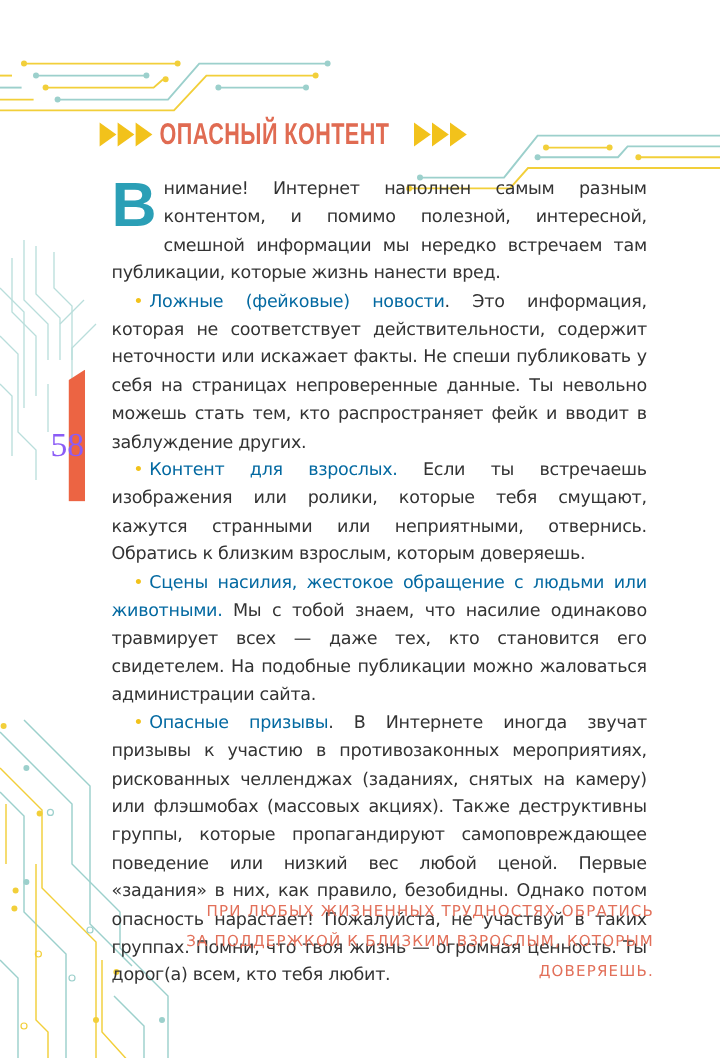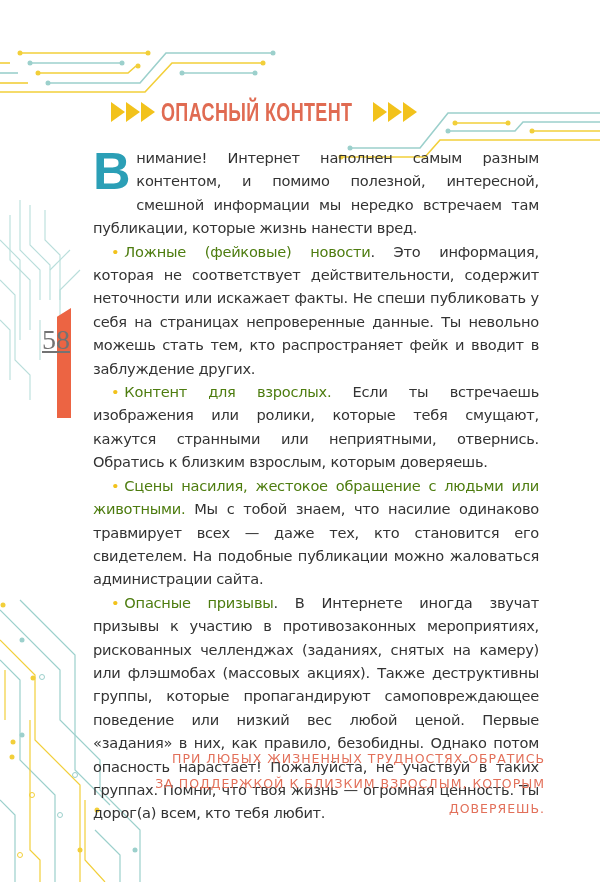--- a/index.html
+++ b/index.html
@@ -3,21 +3,21 @@
 <meta charset="utf-8">
 <style>
   html, body { margin:0; padding:0; }
   body {
     width:600px; height:882px; background:#ffffff; position:relative; overflow:hidden;
     font-family:"DejaVu Sans", sans-serif; color:#2b2b2b;
   }
   .deco { position:absolute; left:0; top:0; pointer-events:none; }
   .title-row {
     position:absolute; left:83px; top:92px; height:40px;
-    display:flex; align-items:center; gap:6px;margin-left:28px;
+    display:flex; align-items:center; gap:6px;
   }
   .arrows { display:flex; gap:1px; }
   .arrow {
     width:0; height:0; border-top:10px solid transparent; border-bottom:10px solid transparent;
     border-left:14px solid #f2c21b;
   }
   .title {
     font-family:"Liberation Sans", sans-serif; font-weight:bold; font-size:25px;
     color:#e06b52; letter-spacing:0.5px; transform:scaleX(0.72); transform-origin:left center;
     white-space:nowrap; margin-right:-60px; text-transform:uppercase;
@@ -27,33 +27,33 @@
     font-size:14.6px; line-height:23.4px; text-align:justify;
     font-family:"DejaVu Sans", sans-serif; letter-spacing:-0.25px; color:#333;
   }
   .content p { margin:0; }
   .dropcap {
     float:left; font-family:"Liberation Sans", sans-serif; font-weight:bold;
     font-size:52px; line-height:44px; color:#2b9fb6; margin:3px 6px 0 0;
   }
   .bullet-para { text-indent:18px; }
   .bullet { color:#f2c21b; margin-right:5px; }
-  .term { color:#4d7c0f; }
+  .term { color:#0369a1; }
   .callout {
     position:absolute; left:95px; top:746px; width:450px; text-align:right;
     font-family:"DejaVu Sans", sans-serif; font-size:12.5px; line-height:25px;
     color:#e2705a; letter-spacing:1px; text-transform:uppercase;
   }
   .page-tab {
     position:absolute; left:57px; top:308px; width:14px; height:110px;
     background:#ec6443; clip-path:polygon(0 8%, 100% 0, 100% 100%, 0 100%);
   }
   .page-num {
-    position:absolute; left:42px; top:324px; font-family:"Liberation Serif", serif;
-    font-size:28px; color:#737373;text-decoration:underline;
+    position:absolute; left:42px; top:356px; font-family:"Liberation Serif", serif;
+    font-size:28px; color:#8b5cf6;
   }
 </style>
 </head>
 <body>
 
 <svg class="deco" width="600" height="882" viewBox="0 0 600 882">
   <g fill="none" stroke-width="1.6">
 
     <line x1="20" y1="53" x2="148" y2="53" stroke="#f2cf3a"></line>
     <line x1="30" y1="63" x2="122" y2="63" stroke="#9cd0cc"></line>

